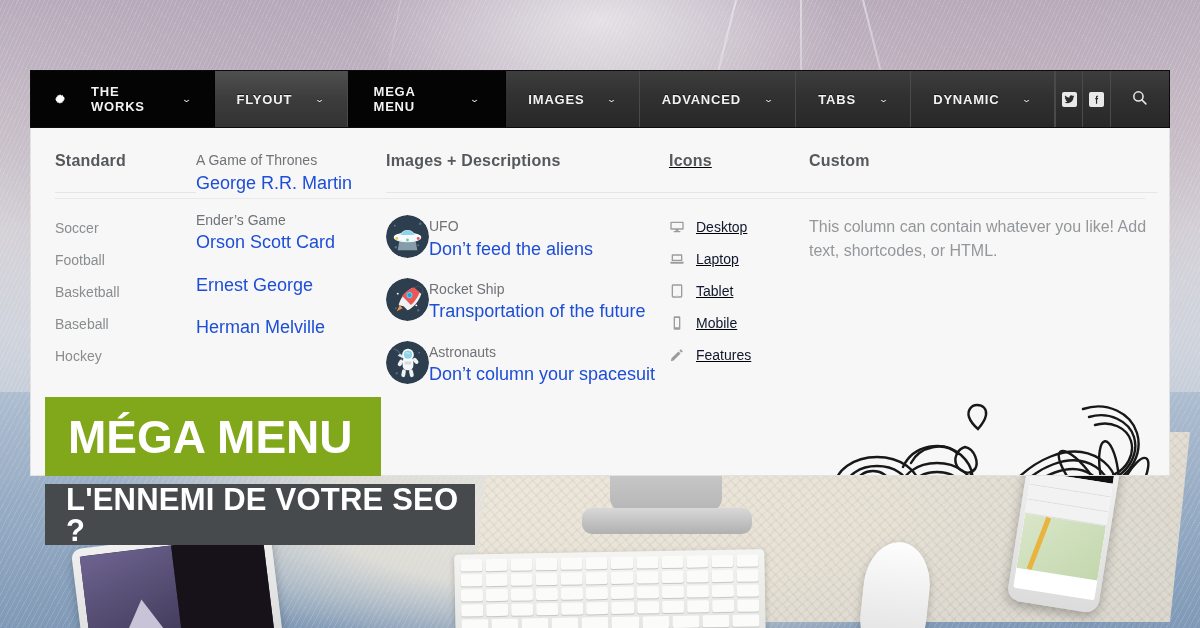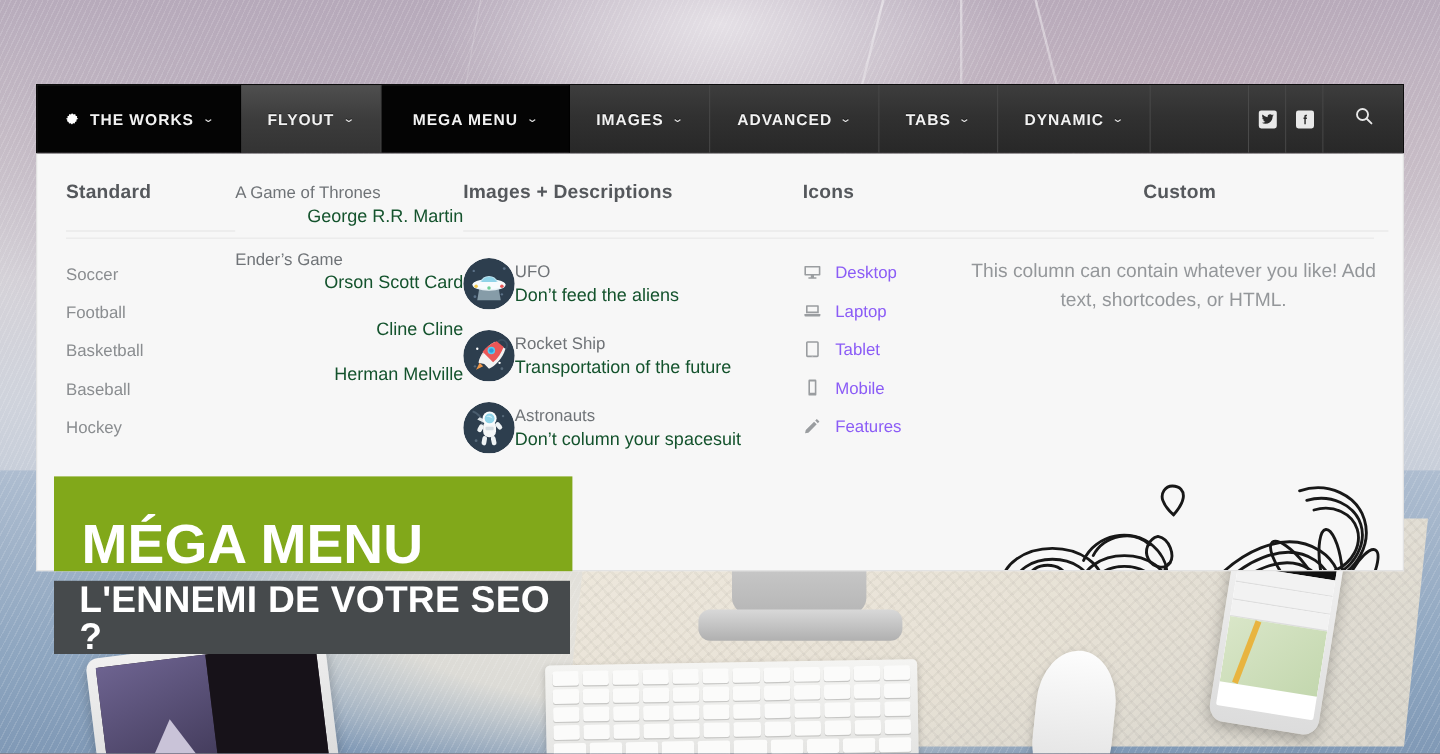--- a/index.html
+++ b/index.html
@@ -93,21 +93,21 @@
 
   
   #widget { position:absolute; left:30px; top:70px; width:1140px; }
 
   .navbar {
     height: 58px; display:flex; align-items:stretch;
     background: linear-gradient(180deg,#3a3a3a 0%, #2e2e2e 50%, #262626 100%);
     border:1px solid #0c0c0c;
   }
   .navitem {
-    display:flex; align-items:center; gap:8px; padding:0 22px; cursor:pointer;
+    display:flex; align-items:center; gap:24px; padding:0 22px; cursor:pointer;
     color:#f2f2f2; font-size:13px; font-weight:bold; letter-spacing:.8px;
     border-right:1px solid #4a4a4a;
     background: linear-gradient(180deg,#3d3d3d 0%, #313131 45%, #282828 100%);
     text-shadow:0 -1px 0 rgba(0,0,0,.6);
   }
   .navitem.active { background:#040404; border-right:1px solid #000; }
   .navitem.hover {
     background: linear-gradient(180deg,#4f4f4f 0%, #3c3c3c 50%, #333 100%);
   }
   .navitem.pad-wide{ padding:0 26px; }
@@ -128,46 +128,46 @@
     display:flex; height:348px; position:relative; overflow:hidden;
   }
   .col { padding:24px 0 0 0; position:relative; }
   .col-head {
     font-size:16px; font-weight:bold; color:#55585c; letter-spacing:.2px;
     padding:0 0 22px 0; margin:0 0 22px 0; border-bottom:1px solid #e6e6e6;
   }
   .c1{ width:165px; padding-left:24px; }
   .c2{ width:190px; }
   .c3{ width:283px; }
-  .c4{ width:140px; }
-  .c5{ width:360px; flex:1; padding-right:12px;text-align:center;}
+  .c4{ width:140px;text-decoration:underline; }
+  .c5{ width:360px; flex:1; padding-right:12px;}
   .panel-divider{ position:absolute; left:24px; right:24px; top:70px; height:1px; background:#e9e9e9; }
 
   .plain-link {
     display:block; font-size:14px; color:#8a8d90; padding:5px 0 11px 0; cursor:pointer;
   }
   .desc-item { padding:0 0 17px 0; cursor:pointer; }
   .desc-title { font-size:14px; color:#6f7377; line-height:1.25; }
-  .desc-sub { font-size:15px; color:#14532d; line-height:1.35; margin-top:1px;text-align:right; }
+  .desc-sub { font-size:18px; color:#1d4ed8; line-height:1.35; margin-top:1px; }
 
   .img-item { display:flex; align-items:flex-start; padding:0 0 17px 0; cursor:pointer; }
   .thumb { width:43px; height:43px; border-radius:50%; flex:none; overflow:hidden; position:relative; }
   .thumb svg{ display:block; }
   .img-text { padding-top:3px; }
 
-  .icon-item { display:flex; align-items:center; gap:11px; font-size:14px; color:#8b5cf6; padding:4px 0 12px 0; cursor:pointer; }
+  .icon-item { display:flex; align-items:center; gap:11px; font-size:14px; color:#0f172a; padding:4px 0 12px 0; cursor:pointer; }
   .icon-item svg{ flex:none; }
 
   .custom-text { font-size:16px; line-height:1.5; color:#94979a; padding-right:10px; }
   .doodle { position:absolute; right:-6px; bottom:-64px; width:350px; opacity:.97; pointer-events:none; }
 
   
   .banner-green {
-    position:absolute; left:45px; top:397px; width:432px; height:79px;
-    background:#81a81a; display:flex; align-items:flex-end; padding-left:23px;
+    position:absolute; left:45px; top:397px; width:336px; height:79px;
+    background:#81a81a; display:flex; align-items:center; padding-left:23px;
   }
   .banner-green span {
     color:#fff; font-size:46px; font-weight:bold; letter-spacing:0px;
     font-family:"Liberation Sans", sans-serif; line-height:1;
   }
   .banner-dark {
     position:absolute; left:45px; top:484px; width:430px; height:61px;
     background:#464a4c; display:flex; align-items:center; padding-left:21px;
   }
   .banner-dark span {
@@ -370,21 +370,21 @@
     <div class="col c2">
       <div class="desc-item">
         <div class="desc-title">A Game of Thrones</div>
         <div class="desc-sub">George R.R. Martin</div>
       </div>
       <div class="desc-item">
         <div class="desc-title">Ender’s Game</div>
         <div class="desc-sub">Orson Scott Card</div>
       </div>
       <div class="desc-item">
-        <div class="desc-sub">Cline Cline</div>
+        <div class="desc-sub">Ernest George</div>
       </div>
       <div class="desc-item">
         <div class="desc-sub">Herman Melville</div>
       </div>
     </div>
 
     <div class="col c3">
       <div class="col-head">Images + Descriptions</div>
 
       <div class="img-item">

